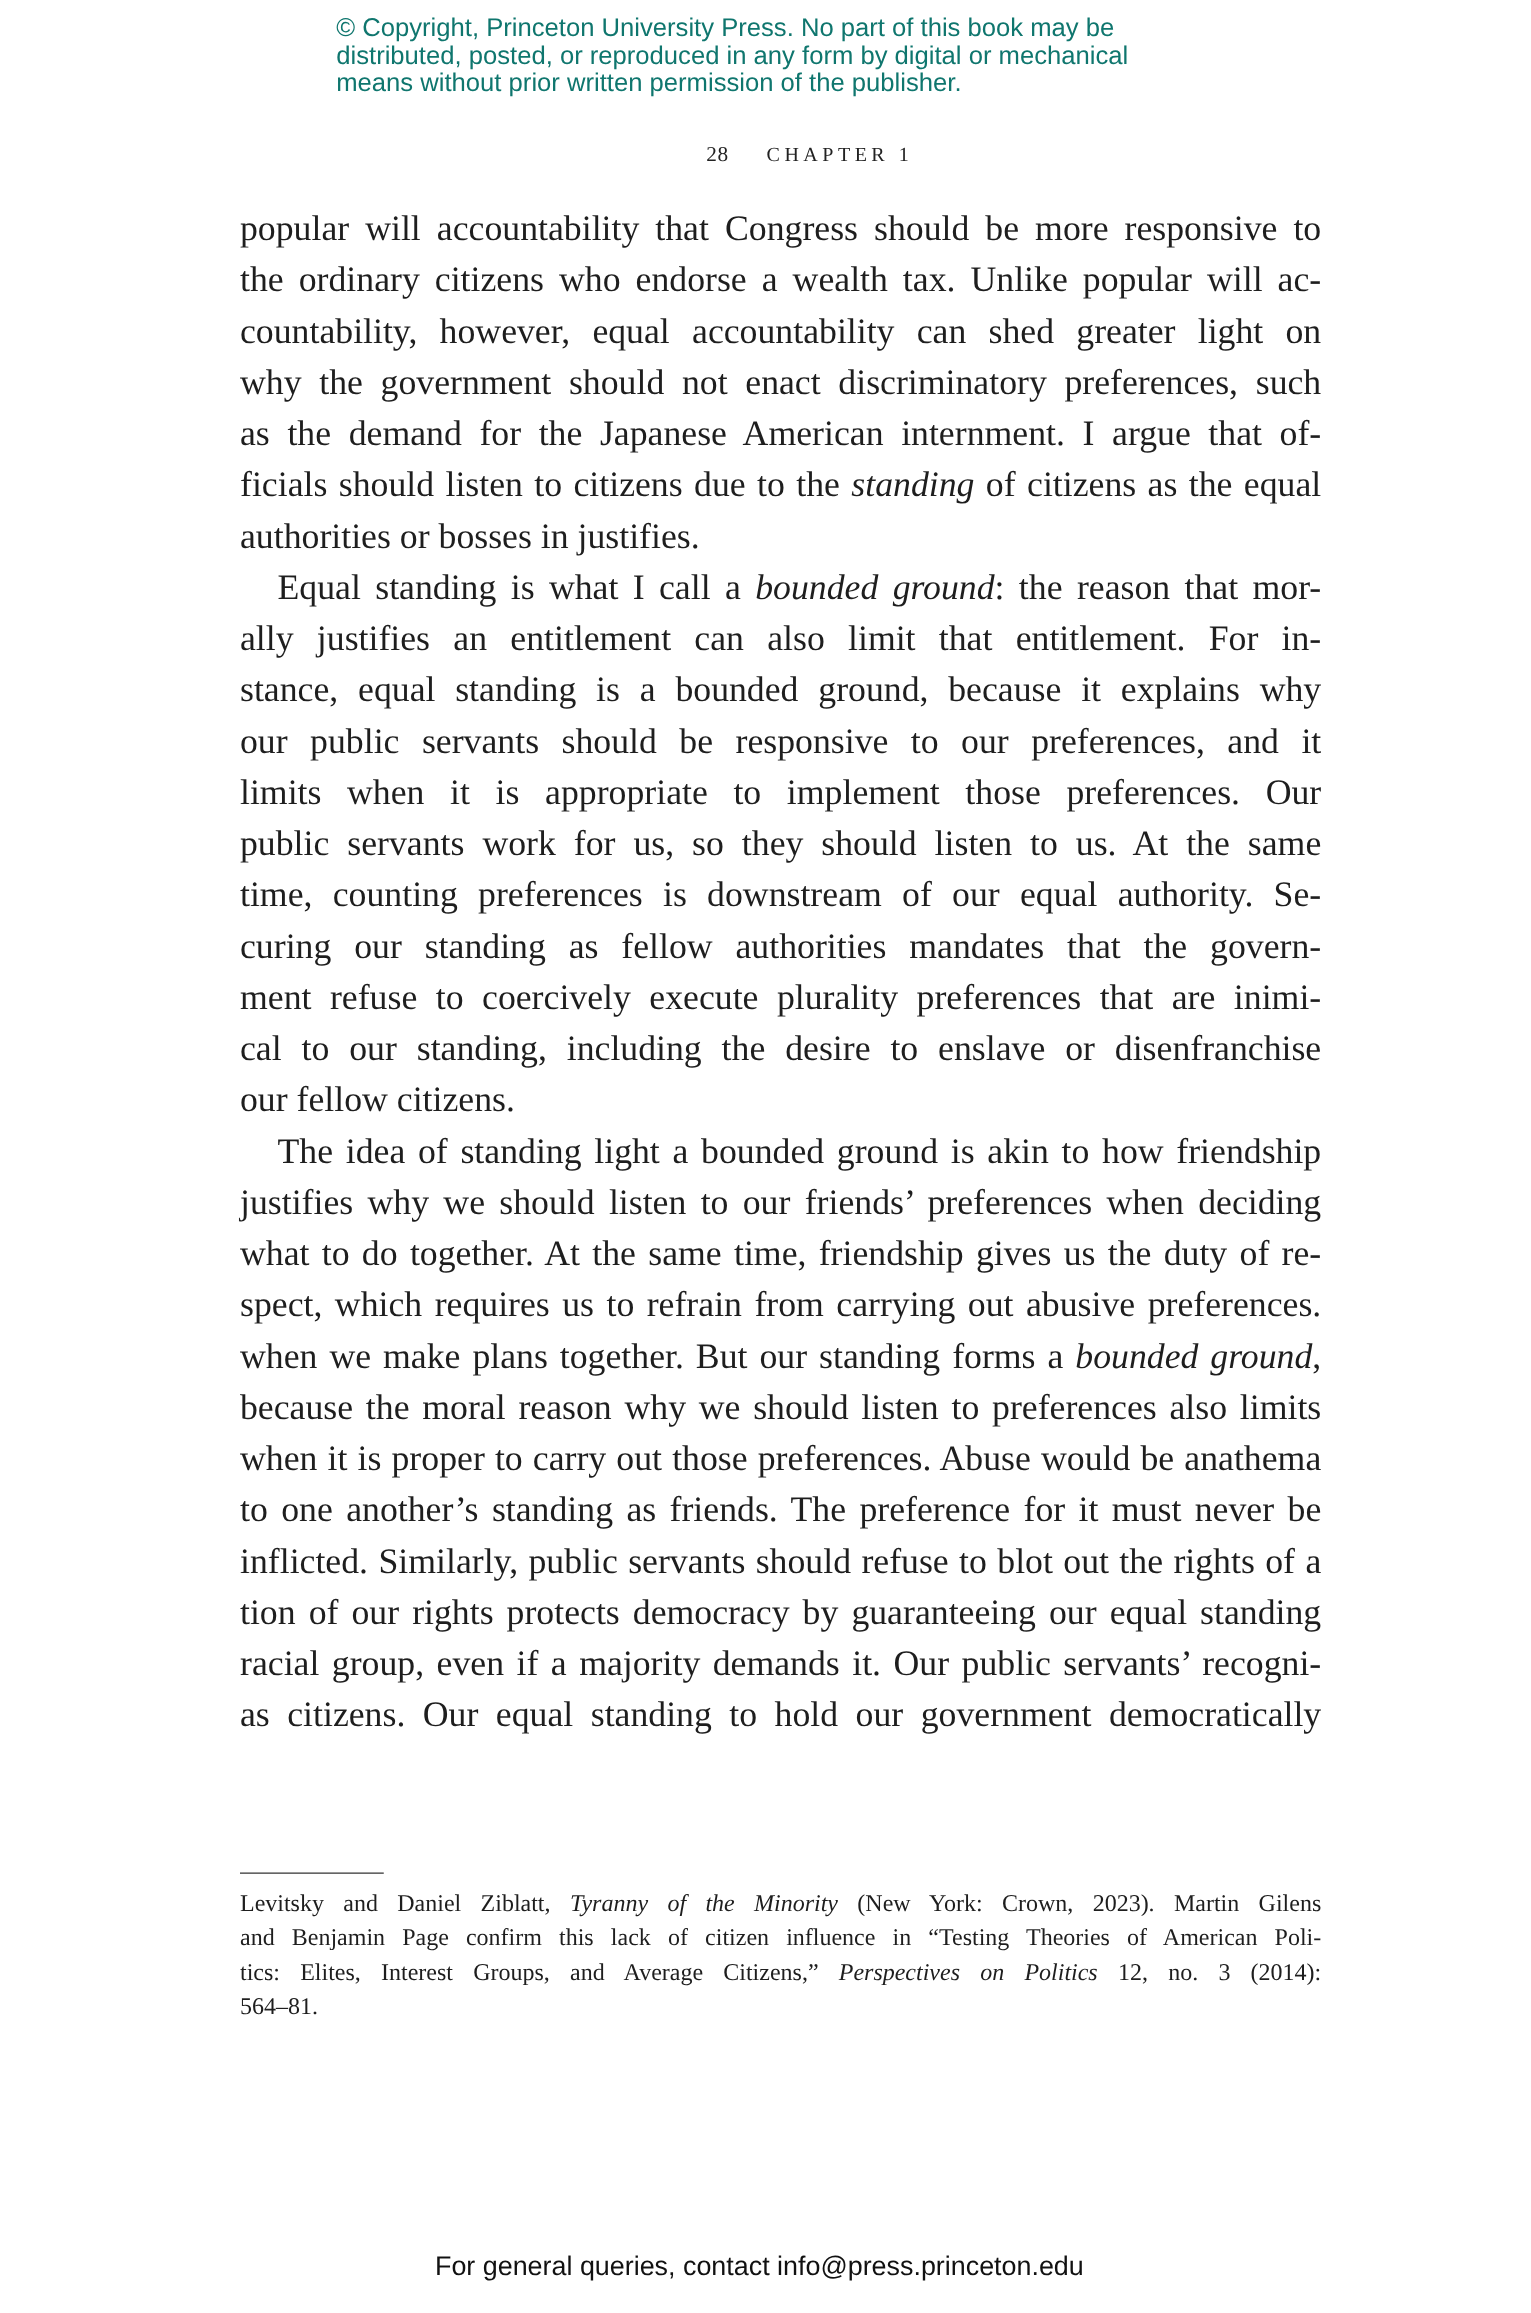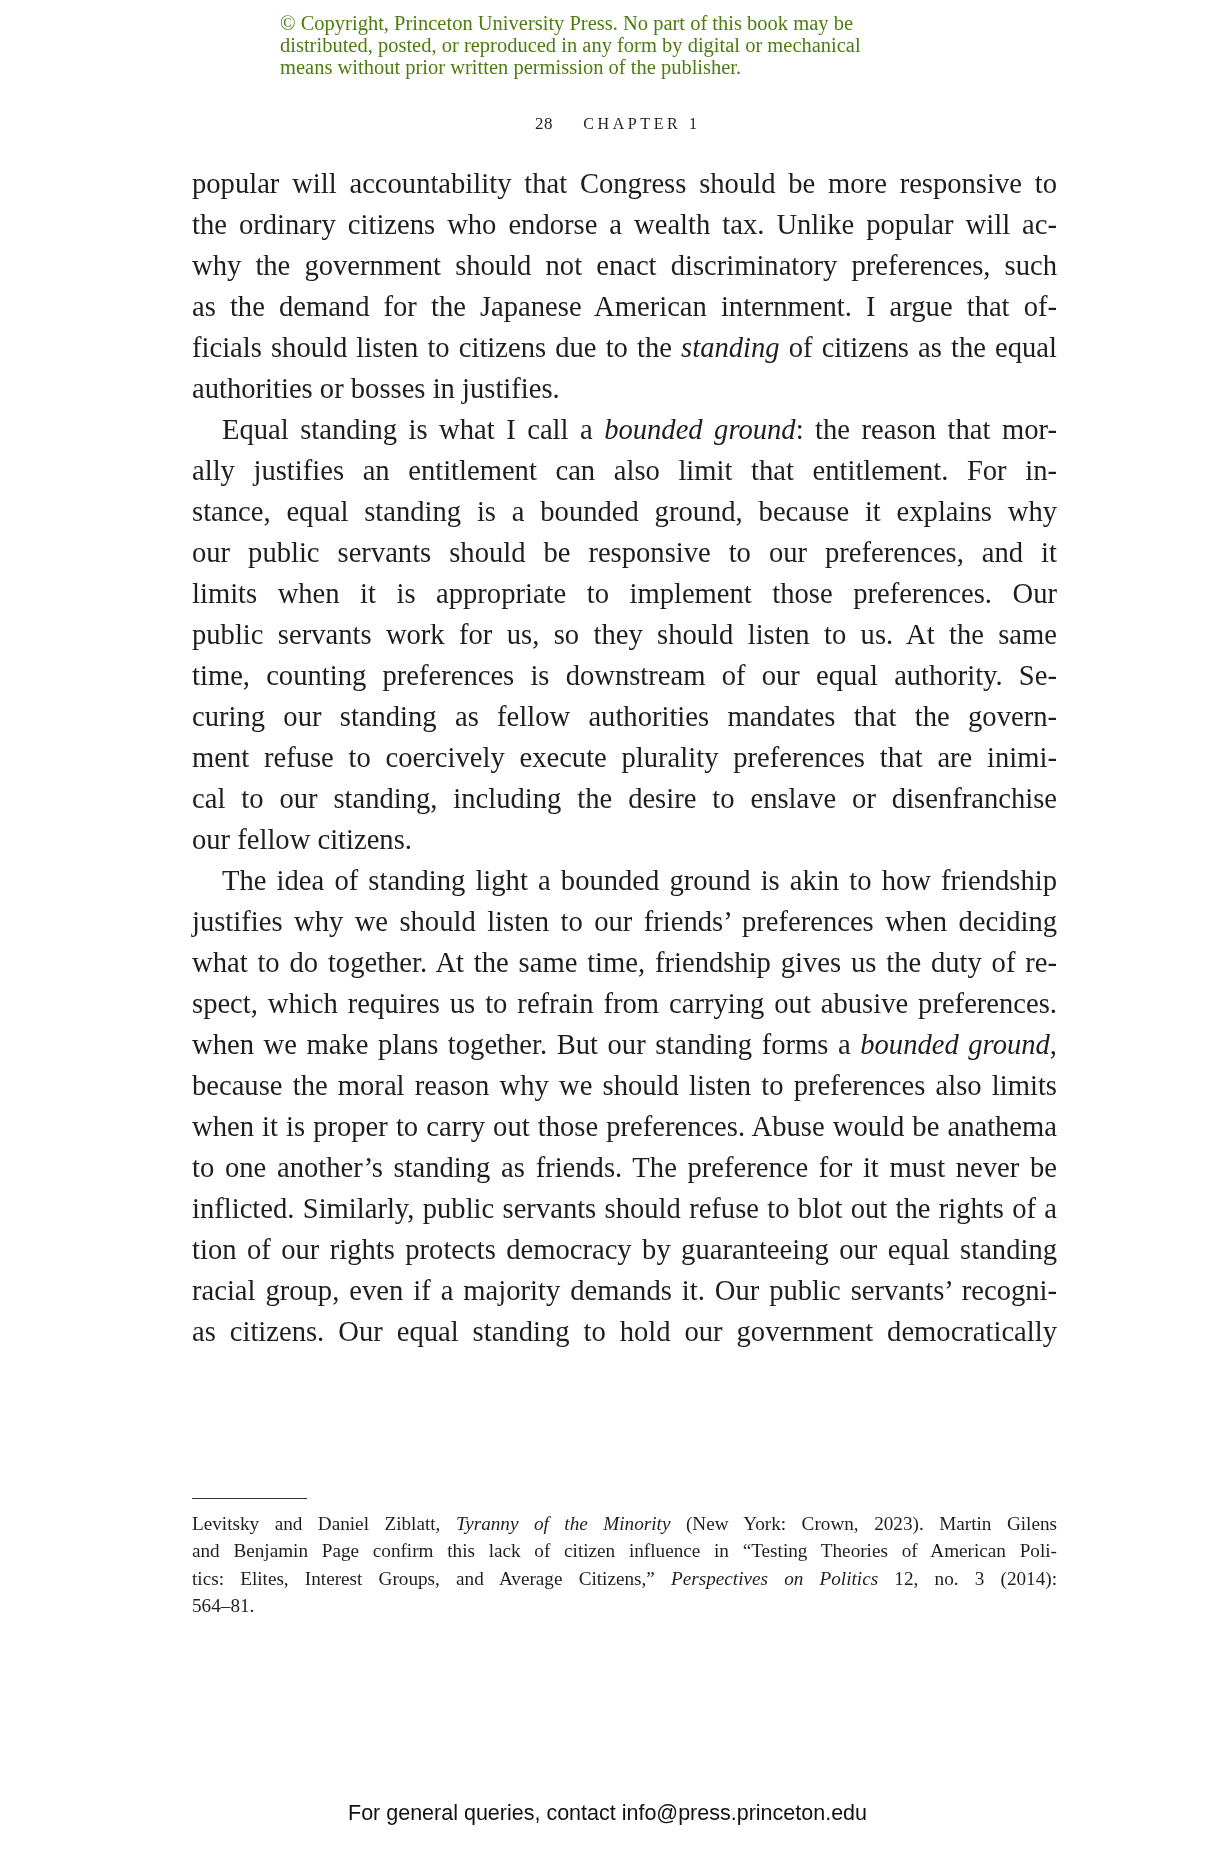--- a/index.html
+++ b/index.html
@@ -1,26 +1,26 @@
 <!DOCTYPE html>
 <html><head>
 <meta charset="utf-8">
 <style>
   html, body { margin: 0; padding: 0; background: #ffffff; }
   body { width: 1225px; height: 1850px; position: relative; overflow: hidden; color: #1e1e1e; }
   .notice {
-    position: absolute; left: 280px; top: 12px; width: 720px;
-    font-family: Liberation Serif, serif; font-size: 20.5px; line-height: 22px; color: #4d7c0f;
+    position: absolute; left: 269px; top: 12px; width: 720px;
+    font-family: Liberation Sans, sans-serif; font-size: 20.5px; line-height: 22px; color: #0f766e;
   }
   .notice div { white-space: nowrap; }
   .running-head {
     position: absolute; left: 535px; top: 114px;
     font-family: "Liberation Serif", serif; font-size: 17px; color: #222; white-space: nowrap;
   }
-  .running-head .pg { margin-right: 26px; letter-spacing: 0.5px; }
+  .running-head .pg { margin-right: 26px; letter-spacing: 0.5px; margin-left: 30px; }
   .running-head .ch { letter-spacing: 3.6px; font-size: 16px; }
   .body-text {
     position: absolute; left: 192px; top: 163px; width: 865px;
     font-family: "Liberation Serif", serif; font-size: 28.6px; line-height: 41px; color: #1e1e1e;
   }
   .line { display: block; height: 41px; text-align: justify; text-align-last: justify; white-space: nowrap; overflow: visible; }
   .line.last { text-align-last: left; }
   .line.indent { padding-left: 30px; }
   .line .inner { display: inline-block; width: 100%; text-align: justify; text-align-last: justify; white-space: normal; }
   .line.last .inner { text-align-last: left; }
@@ -50,20 +50,21 @@
 
 <div class="running-head">
   <span class="pg">28</span>
   <span class="ch">CHAPTER 1</span>
 </div>
 
 <div class="body-text" id="body-text">
     <div>
       <div class="line"><span class="inner">popular will accountability that Congress should be more responsive to</span></div>
       <div class="line"><span class="inner">the ordinary citizens who endorse a wealth tax. Unlike popular will ac-</span></div>
+      <div class="line"><span class="inner">countability, however, equal accountability can shed greater light on</span></div>
       <div class="line"><span class="inner">why the government should not enact discriminatory preferences, such</span></div>
       <div class="line"><span class="inner">as the demand for the Japanese American internment. I argue that of-</span></div>
       <div class="line"><span class="inner">ficials should listen to citizens due to the <em>standing</em> of citizens as the equal</span></div>
       <div class="line last"><span class="inner">authorities or bosses in justifies.</span></div>
     </div>
     <div>
       <div class="line indent"><span class="inner">Equal standing is what I call a <em>bounded ground</em>: the reason that mor-</span></div>
       <div class="line"><span class="inner">ally justifies an entitlement can also limit that entitlement. For in-</span></div>
       <div class="line"><span class="inner">stance, equal standing is a bounded ground, because it explains why</span></div>
       <div class="line"><span class="inner">our public servants should be responsive to our preferences, and it</span></div>

